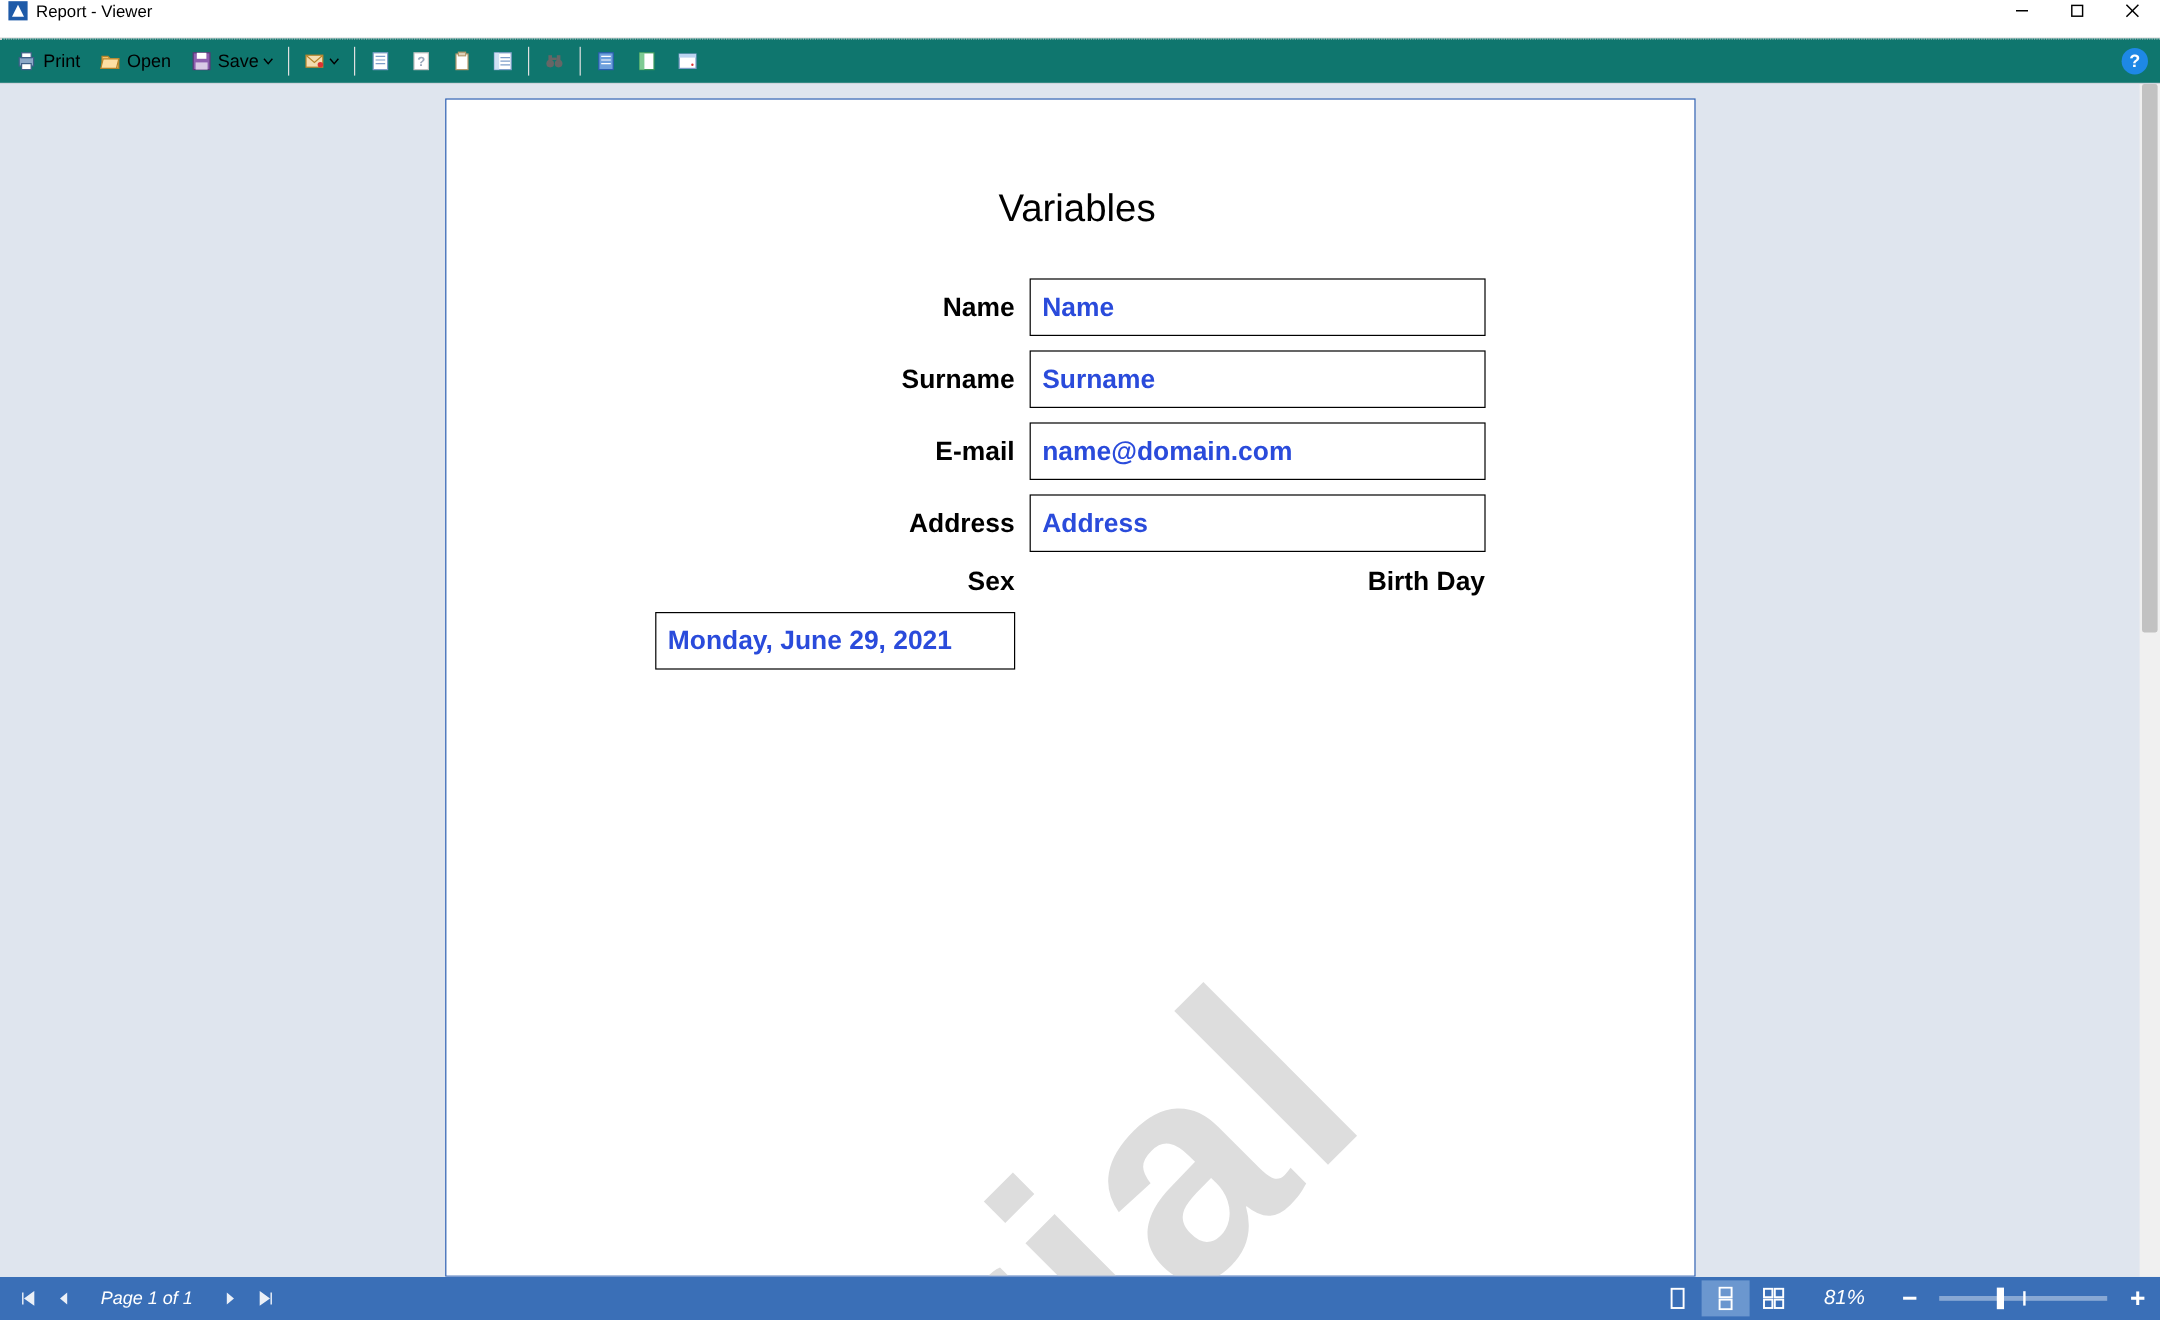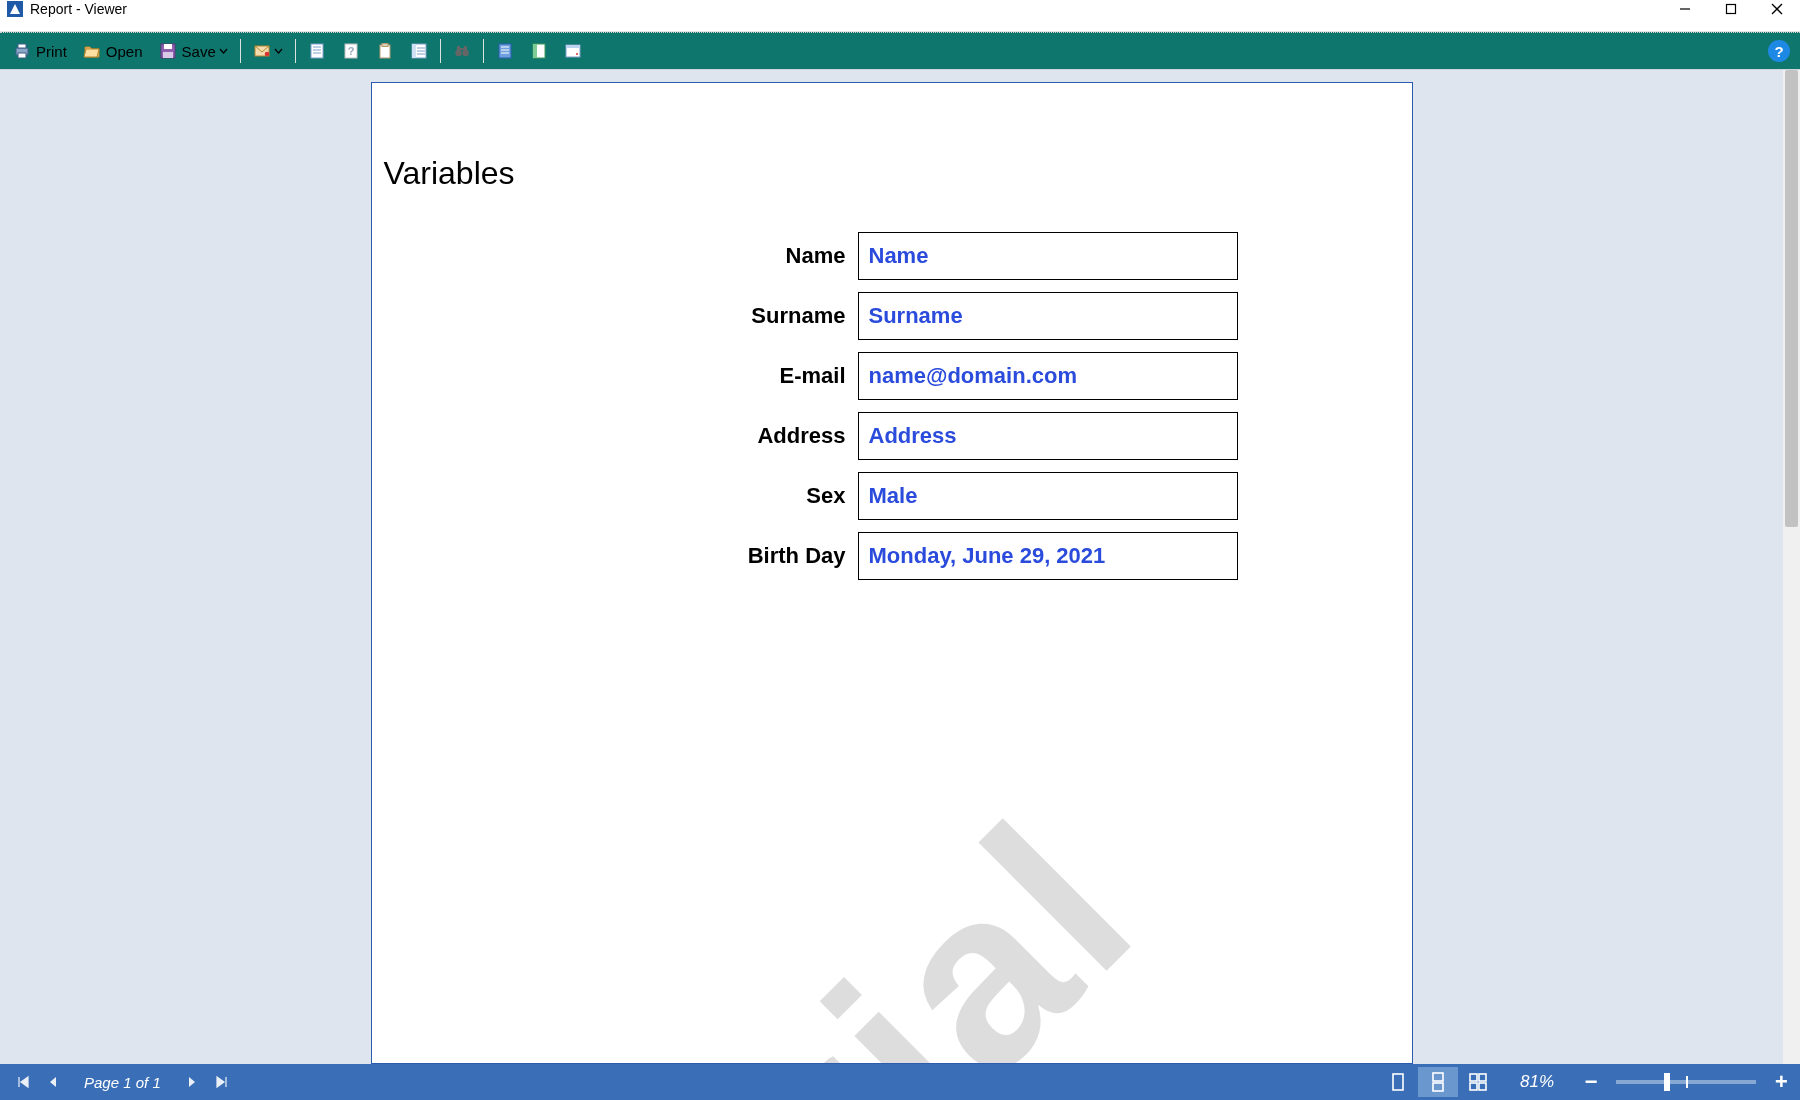--- a/index.html
+++ b/index.html
@@ -104,21 +104,21 @@
     font-size: 250px;
     font-weight: bold;
     color: #cfcfcf;
     opacity: 0.7;
     pointer-events: none;
     white-space: nowrap;
     letter-spacing: 8px;
     font-family: Arial, sans-serif;
   }
   .report-title {
-    text-align: left;
+    text-align: center;
     font-size: 32px;
     font-family: Arial, sans-serif;
     font-weight: 400;
     padding: 72px 0 40px 12px;
     color: #000;
     position: relative;
     z-index: 2;
   }
   .form {
     position: relative; z-index: 2;
@@ -375,21 +375,20 @@
 
       <div class="form-label">Name</div>
           <div class="form-box">Name</div>
           <div class="form-label">Surname</div>
           <div class="form-box">Surname</div>
           <div class="form-label">E-mail</div>
           <div class="form-box">name@domain.com</div>
           <div class="form-label">Address</div>
           <div class="form-box">Address</div>
           <div class="form-label">Sex</div>
-          <div class="form-box">Male</div>
           <div class="form-label">Birth Day</div>
           <div class="form-box">Monday, June 29, 2021</div>
         </div>
     </div>
   </div>
   <div class="vscroll-track">
     <div class="vscroll-thumb"></div>
   </div>
 </div>
 

